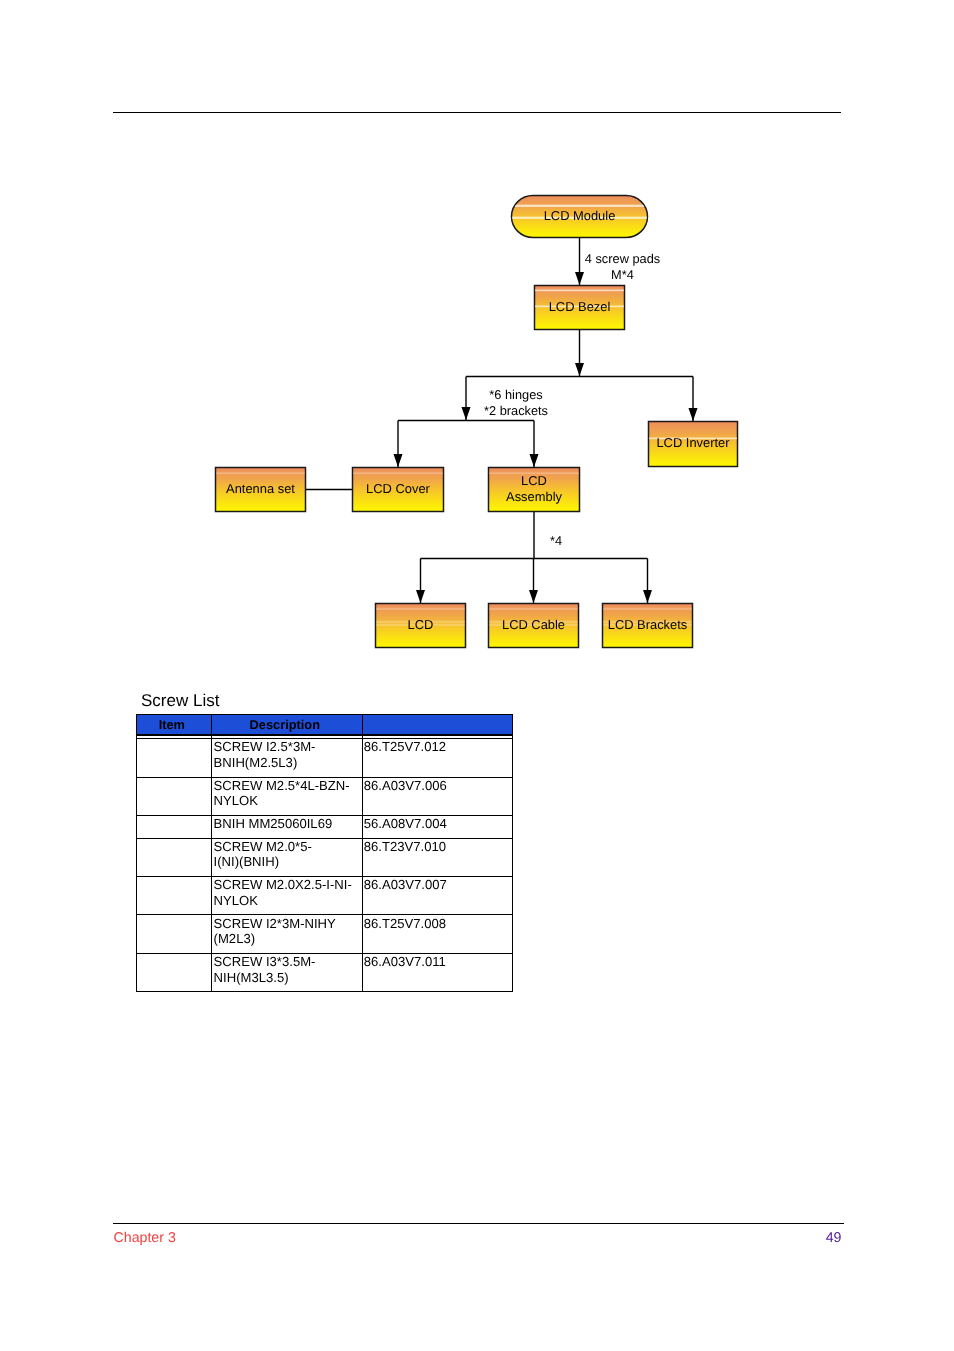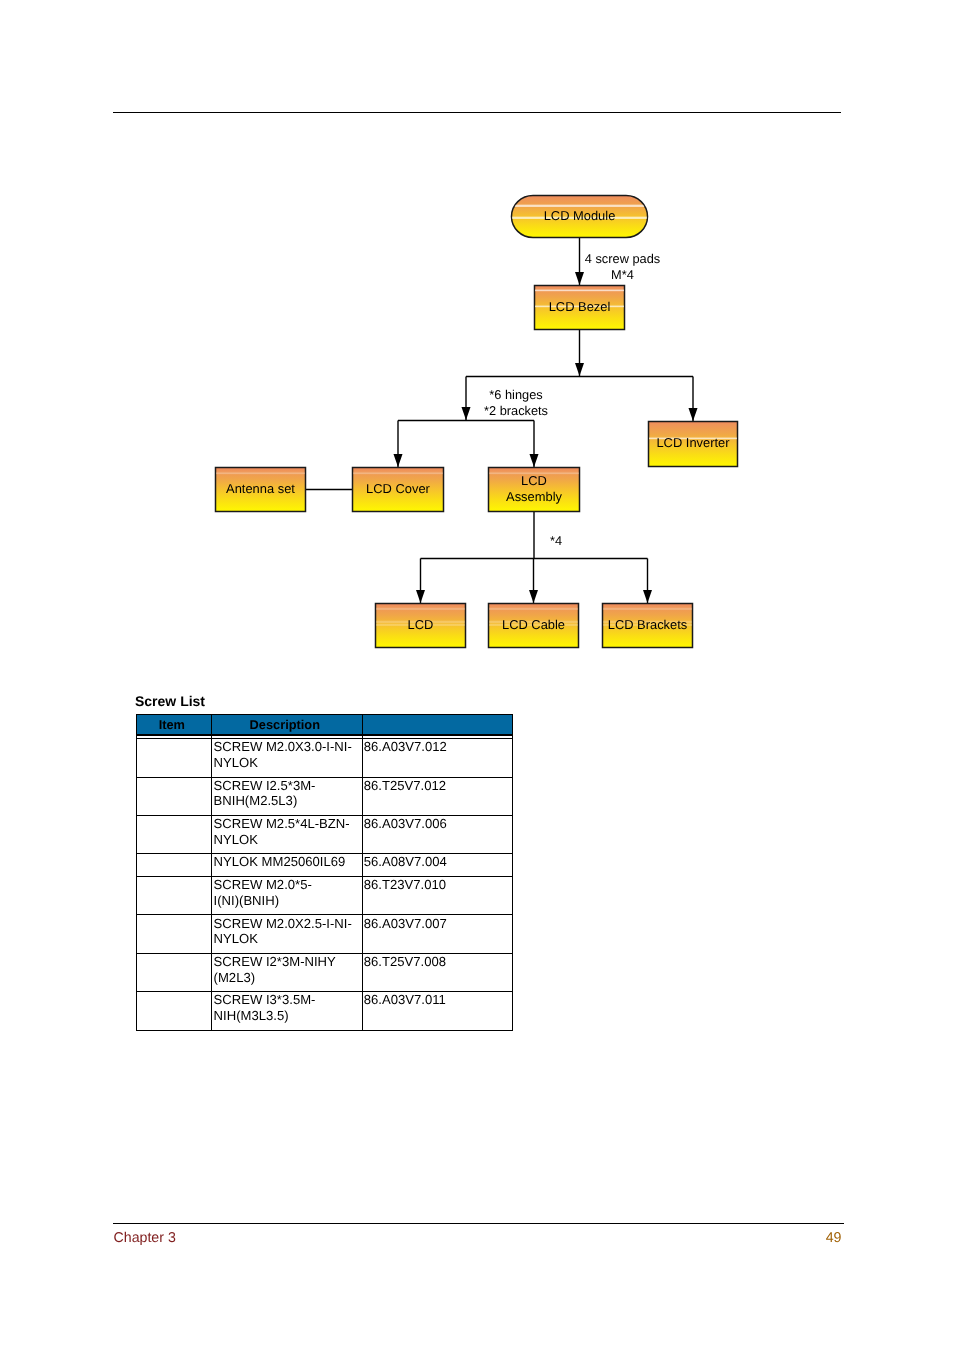--- a/index.html
+++ b/index.html
@@ -2,27 +2,27 @@
 <html><head>
 <meta charset="utf-8">
 <style>
   html,body{margin:0;padding:0;-webkit-font-smoothing:antialiased;text-rendering:geometricPrecision;}
   *{-webkit-font-smoothing:antialiased;}
   body{width:954px;height:1351px;background:#fff;font-family:"Liberation Sans",sans-serif;position:relative;overflow:hidden;}
   .page{position:absolute;left:0;top:0;width:954px;height:977px;}
   .hrule{position:absolute;background:#000;}
   #header-rule{left:112.9px;top:111.9px;width:728.1px;height:1.3px;}
   #footer-rule{left:112.9px;top:1222.7px;width:731px;height:1.4px;}
-  #footer-chapter{position:absolute;left:113.5px;top:1229.8px;font-size:14.2px;line-height:16px;color:#7f1d1d;}
-  #footer-page{position:absolute;left:0;top:1229.8px;width:841.5px;text-align:right;font-size:14.2px;line-height:16px;color:#a16207;}
+  #footer-chapter{position:absolute;left:113.5px;top:1229.8px;font-size:14.2px;line-height:16px;color:#ef4444;}
+  #footer-page{position:absolute;left:0;top:1229.8px;width:841.5px;text-align:right;font-size:14.2px;line-height:16px;color:#4c1d95;}
   #diagram{position:absolute;left:0;top:0;}
-  #screwlist-title{position:absolute;left:135px;top:692.5px;font-size:14px;line-height:16px;font-weight:bold;}
+  #screwlist-title{position:absolute;left:141px;top:692.5px;font-size:17px;line-height:16px;font-weight:normal;}
   table.screw{position:absolute;left:135.8px;top:714px;border-collapse:collapse;font-size:13.1px;table-layout:fixed;width:375.5px;}
   table.screw td,table.screw th{border:1px solid #000;padding:0;vertical-align:top;line-height:15.7px;}
-  table.screw th{background:#0369a1;font-weight:bold;text-align:center;height:19px;line-height:19.4px;border-bottom-width:2px;font-size:12.8px;text-indent:-4.6px;}
+  table.screw th{background:#1d4ed8;font-weight:bold;text-align:center;height:19px;line-height:19.4px;border-bottom-width:2px;font-size:12.8px;text-indent:-4.6px;}
   table.screw td{padding:0.1px 4px 5.9px 1.1px;white-space:nowrap;}
   .c0{width:74.7px;}
   .c1{width:149.2px;margin-top:20px;}
   .c2{width:149.2px;}
   tr.sep td{height:1.8px;padding:0;border-top:none;border-bottom:1px solid #000;line-height:0;font-size:0;}
 </style>
 </head>
 <body>
 
 <div class="page">
@@ -192,45 +192,37 @@
           <th class="hdr c2"></th>
         </tr>
         <tr class="sep">
           <td class="c0"></td>
           <td class="c1"></td>
           <td class="c2"></td>
         </tr>
         <tr>
           <td class="c0"></td>
           <td class="c1">
-            <div>SCREW M2.0X3.0-I-NI-</div>
-            <div>NYLOK</div>
-          </td>
-          <td class="c2">86.A03V7.012</td>
-        </tr>
-        <tr>
-          <td class="c0"></td>
-          <td class="c1">
             <div>SCREW I2.5*3M-</div>
             <div>BNIH(M2.5L3)</div>
           </td>
           <td class="c2">86.T25V7.012</td>
         </tr>
         <tr>
           <td class="c0"></td>
           <td class="c1">
             <div>SCREW M2.5*4L-BZN-</div>
             <div>NYLOK</div>
           </td>
           <td class="c2">86.A03V7.006</td>
         </tr>
         <tr>
           <td class="c0"></td>
           <td class="c1">
-            <div>NYLOK MM25060IL69</div>
+            <div>BNIH MM25060IL69</div>
           </td>
           <td class="c2">56.A08V7.004</td>
         </tr>
         <tr>
           <td class="c0"></td>
           <td class="c1">
             <div>SCREW M2.0*5-</div>
             <div>I(NI)(BNIH)</div>
           </td>
           <td class="c2">86.T23V7.010</td>

